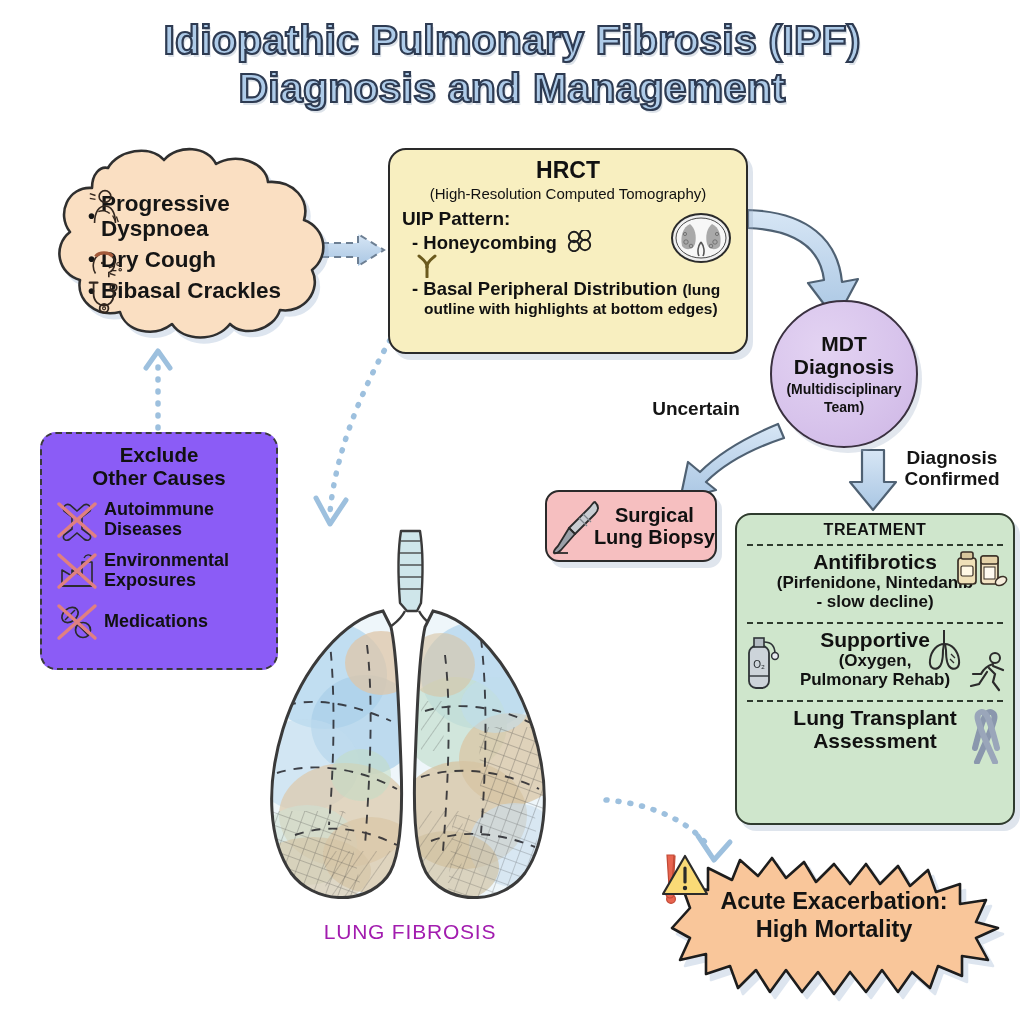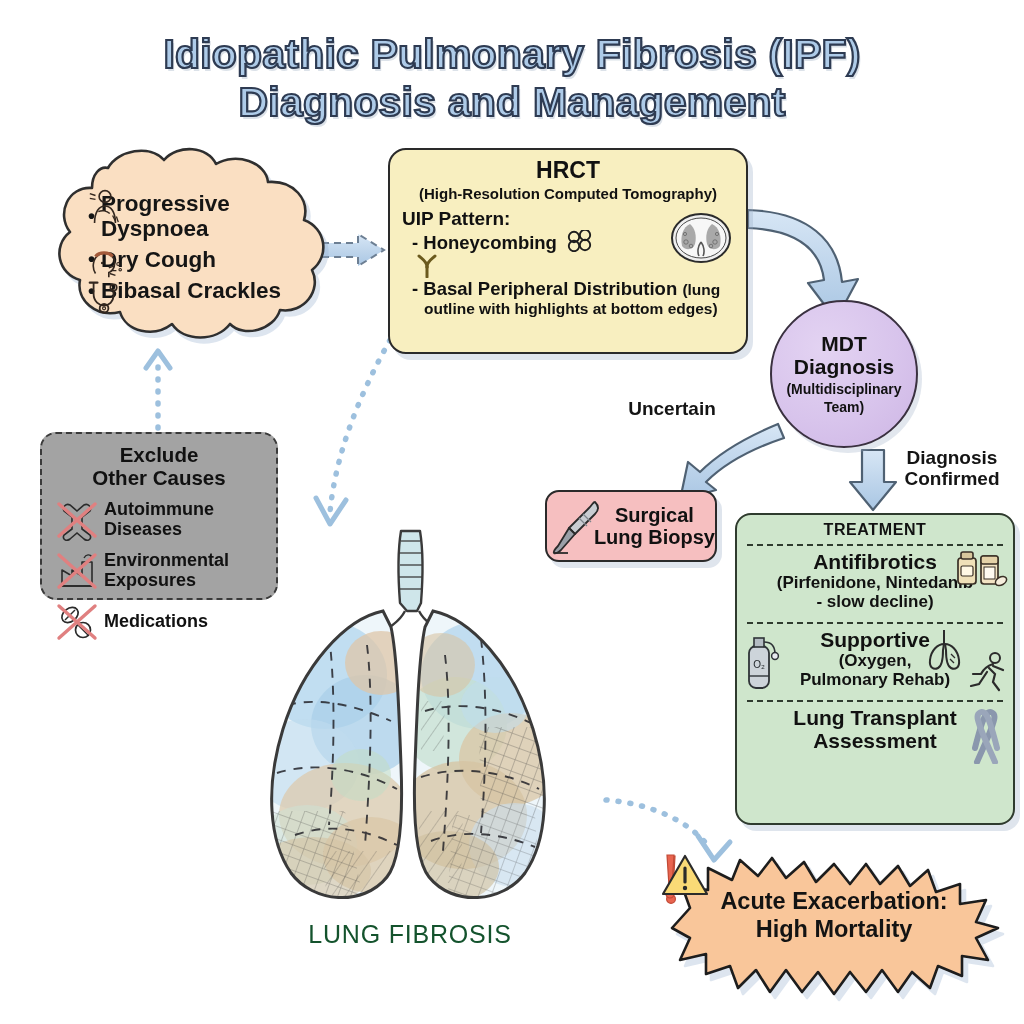--- a/index.html
+++ b/index.html
@@ -26,21 +26,20 @@
     left: 0; top: 16px;
     width: 1024px;
     text-align: center;
     font-size: 41px;
     font-weight: bold;
     line-height: 1.18;
     color: #aecbe8;
     -webkit-text-stroke: 2.2px #2e3b52;
     letter-spacing: .2px;
     text-shadow: 2px 3px 0 rgba(130,150,175,.28);
-    margin-top: 14px;
   }
   .title .l2 { display:block;text-align:center; }
 
   
   .card {
     position: absolute;
     border: 2.5px solid #2a2a2a;
     border-radius: 18px;
     box-shadow: 5px 6px 0 rgba(150,170,195,.30);
   }
@@ -78,21 +77,21 @@
   #hrct {
     left: 388px; top: 148px;
     width: 360px; height: 206px;
     background: #f8efc0;
   }
   #hrct .h-title {
     text-align: center; font-size: 23px; font-weight: bold;
     margin-top: 7px;
   }
   #hrct .h-sub {
-    text-align: center; font-size: 15px; font-weight: bold;
+    text-align: center; font-size: 15px; font-weight: normal;
     margin-top: 1px;
   }
   #hrct .h-uip {
     font-size: 19px; font-weight: bold; margin: 6px 0 0 12px;
   }
   #hrct .h-li {
     font-size: 18.5px; font-weight: bold; margin-left: 22px;
     line-height: 1.18;
   }
   #hrct .h-li .paren { font-size: 15.5px; }
@@ -119,21 +118,21 @@
   }
   #mdt .m1 { font-size: 21px; font-weight: bold; line-height: 1.08; }
   #mdt .m2 { font-size: 14px; font-weight: bold; line-height: 1.08; margin-top: 3px;}
 
   .edge-label {
     position: absolute;
     font-size: 19px; font-weight: bold;
     color: #141414; text-align: center;
     line-height: 1.12;
   }
-  #lbl-uncertain { left: 612px; top: 398px; width: 120px; }
+  #lbl-uncertain { left: 636px; top: 398px; width: 120px; }
   #lbl-confirmed { left: 890px; top: 447px; width: 124px; }
 
   
   #biopsy {
     left: 545px; top: 490px;
     width: 172px; height: 72px;
     background: #f6bfc0;
     border-radius: 14px;
     display: flex; align-items: center; justify-content: flex-end;
   }
@@ -165,22 +164,22 @@
   .ico-pills   { position:absolute; right: 4px;  top: 2px;  width: 56px; height: 42px; }
   .ico-o2      { position:absolute; left: 2px;   top: 8px;  width: 46px; height: 60px; }
   .ico-lungsm  { position:absolute; right: 48px; top: 2px;  width: 40px; height: 46px; }
   .ico-run     { position:absolute; right: 4px;  top: 26px; width: 44px; height: 44px; }
   .ico-ribbon  { position:absolute; right: 6px;  top: 6px;  width: 42px; height: 56px; }
 
   
   #exclude {
     position: absolute;
     left: 40px; top: 432px;
-    width: 238px; height: 168px;
-    background: #a3a3a3;
+    width: 238px; height: 238px;
+    background: #8b5cf6;
     border: 2.5px dashed #3a3a3a;
     border-radius: 16px;
     padding: 10px 8px 8px 8px;
   }
   #exclude .e-head {
     text-align: center; font-size: 20.5px; font-weight: bold; line-height: 1.12;
   }
   .e-row {
     position: relative;
     display: flex; align-items: center;
@@ -194,24 +193,24 @@
   #lungs {
     position: absolute;
     left: 195px; top: 515px;
     width: 430px; height: 420px;
   }
   #lung-caption {
     position: absolute;
     left: 195px; top: 920px;
     width: 430px;
     text-align: center;
-    font-size: 25px;
+    font-size: 21px;
     font-weight: normal;
     letter-spacing: .8px;
-    color: #14532d;
+    color: #a21caf;
   }
 
   
   #burst {
     position: absolute;
     left: 660px; top: 852px;
     width: 348px; height: 152px;
   }
   #burst svg { position: absolute; inset: 0; }
   #burst .bt {

